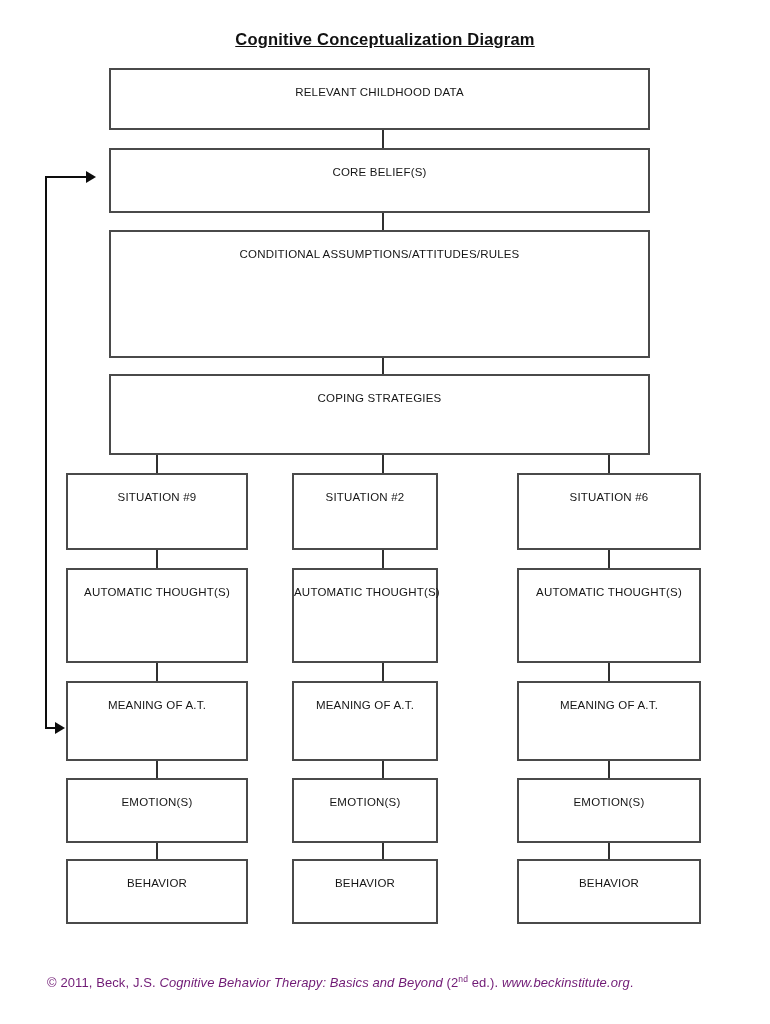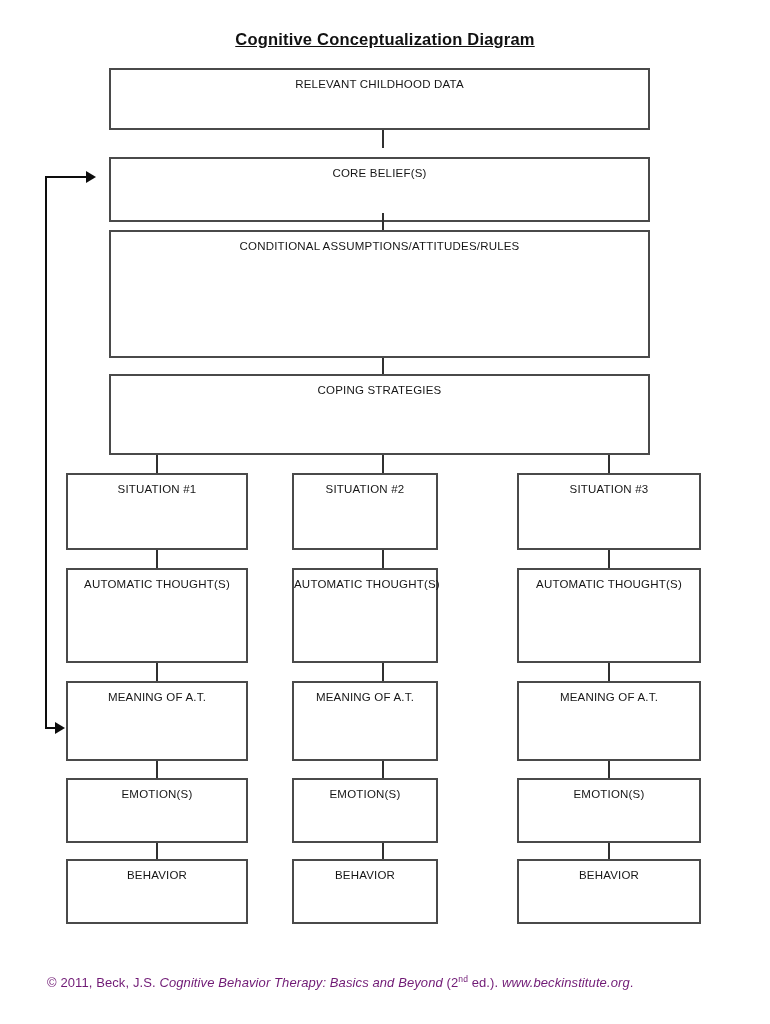--- a/index.html
+++ b/index.html
@@ -10,26 +10,26 @@
   .title{
     position:absolute;left:0;right:0;top:30px;text-align:center;
     font-size:16.5px;font-weight:bold;text-decoration:underline;color:#111;
     letter-spacing:.2px;
   }
   .box{
     position:absolute;border:2px solid #4a4a4a;background:#fff;text-align:center;
     box-sizing:border-box;
   }
   .box .label{
-    display:inline-block;padding-top:8px;font-size:11.5px;color:#161616;
+    display:inline-block;padding-top:16px;font-size:11.5px;color:#161616;
     letter-spacing:.2px;white-space:nowrap;
   }
   .wide{left:109px;width:541px}
   .b-childhood{top:68px;height:62px}
-  .b-core{top:157px;height:65px}
+  .b-core{top:148px;height:65px}
   .b-assump{top:230px;height:128px}
   .b-coping{top:374px;height:81px}
   .col-1{left:66px;width:182px}
   .col-2{left:292px;width:146px}
   .col-3{left:517px;width:184px}
   .r-sit{top:473px;height:77px}
   .r-at{top:568px;height:95px}
   .r-mean{top:681px;height:80px}
   .r-emo{top:778px;height:65px}
   .r-beh{top:859px;height:65px}
@@ -68,21 +68,21 @@
 
   <div class="conn" style="left:382px;top:130px;height:18px"></div>
   <div class="conn" style="left:382px;top:213px;height:17px"></div>
   <div class="conn" style="left:382px;top:358px;height:16px"></div>
 
   <div class="conn" style="left:156px;top:455px;height:18px"></div>
   <div class="conn" style="left:382px;top:455px;height:18px"></div>
   <div class="conn" style="left:608px;top:455px;height:18px"></div>
 
   <div class="box col-1 r-sit">
-    <span class="label">SITUATION #1</span>
+    <span class="label">SITUATION #9</span>
   </div>
   <div class="conn" style="left:156px;top:550px;height:18px"></div>
   <div class="box col-1 r-at">
     <span class="label">AUTOMATIC THOUGHT(S)</span>
   </div>
   <div class="conn" style="left:156px;top:663px;height:18px"></div>
   <div class="box col-1 r-mean">
     <span class="label">MEANING OF A.T.</span>
   </div>
   <div class="conn" style="left:156px;top:761px;height:17px"></div>
@@ -108,21 +108,21 @@
   <div class="conn" style="left:382px;top:761px;height:17px"></div>
   <div class="box col-2 r-emo">
     <span class="label">EMOTION(S)</span>
   </div>
   <div class="conn" style="left:382px;top:843px;height:16px"></div>
   <div class="box col-2 r-beh">
     <span class="label">BEHAVIOR</span>
   </div>
 
   <div class="box col-3 r-sit">
-    <span class="label">SITUATION #3</span>
+    <span class="label">SITUATION #6</span>
   </div>
   <div class="conn" style="left:608px;top:550px;height:18px"></div>
   <div class="box col-3 r-at">
     <span class="label">AUTOMATIC THOUGHT(S)</span>
   </div>
   <div class="conn" style="left:608px;top:663px;height:18px"></div>
   <div class="box col-3 r-mean">
     <span class="label">MEANING OF A.T.</span>
   </div>
   <div class="conn" style="left:608px;top:761px;height:17px"></div>

